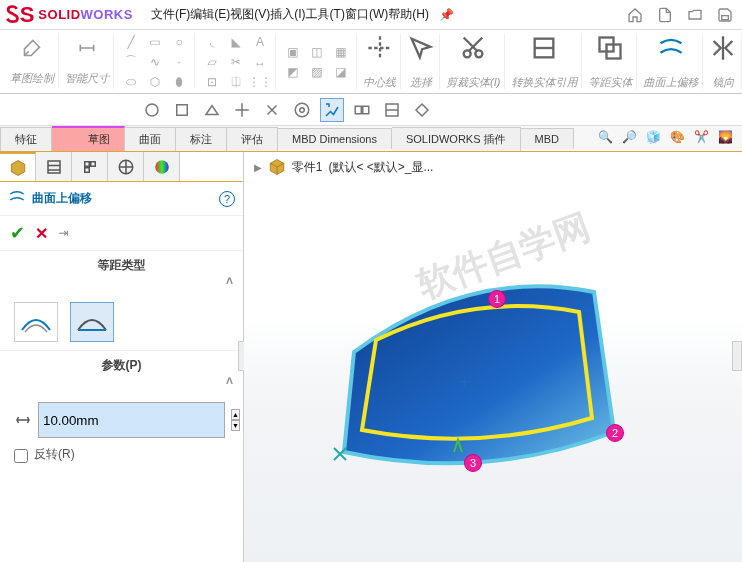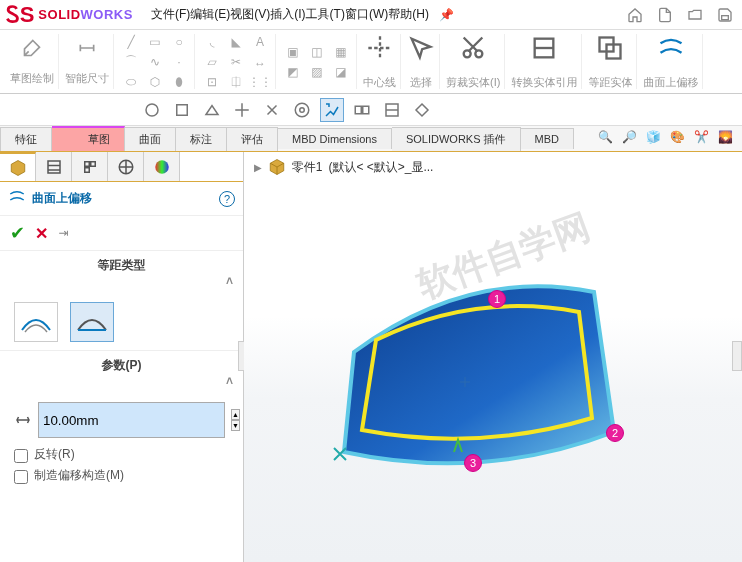--- a/index.html
+++ b/index.html
@@ -13,21 +13,21 @@
   .menu { display: flex; }
   .menu span { cursor: pointer; }
   .pin { margin-left: 10px; color: #0a7abf; }
   .qat { margin-left: auto; display: flex; gap: 8px; }
   .qat-btn { width: 22px; height: 22px; display: flex; align-items: center; justify-content: center; color: #888; }
   .qat-btn svg { width: 16px; height: 16px; }
 
   .ribbon { display: flex; border-bottom: 1px solid #ccc; height: 64px; padding: 4px 6px; gap: 2px; overflow: hidden; }
   .ribbon-group { display: flex; flex-direction: column; align-items: center; padding: 0 4px; border-right: 1px solid #eee; justify-content: center; }
   .ribbon-icon { width: 20px; height: 20px; color: #999; display: flex; align-items: center; justify-content: center; }
-  .ribbon-label { font-size: 11px; color: #999; text-align: center; line-height: 1.1; margin-top: 14px; white-space: nowrap; }
+  .ribbon-label { font-size: 11px; color: #999; text-align: center; line-height: 1.1; margin-top: 14px; white-space: nowrap; font-style: italic; }
   .ribbon-small { display: grid; grid-template-columns: repeat(3, 22px); grid-auto-rows: 18px; gap: 2px; align-content: center; }
   .ribbon-small .sm { color: #aaa; display: flex; align-items: center; justify-content: center; }
   .ribbon-mid-icon { width: 28px; height: 28px; color: #666; }
   .rb-active { color: #0a7abf !important; }
 
   .secondary-ribbon { display: flex; align-items: center; height: 32px; border-bottom: 1px solid #ddd; padding-left: 140px; gap: 6px; }
   .sr-btn { width: 24px; height: 24px; display: flex; align-items: center; justify-content: center; color: #777; border: 1px solid transparent; }
   .sr-btn.highlight { border: 1px solid #6aa8d8; background: #dceaf7; }
   .sr-btn svg { width: 18px; height: 18px; }
 
@@ -212,20 +212,26 @@
           <rect x="3" y="3" width="12" height="12"></rect>
           <rect x="9" y="9" width="12" height="12"></rect>
         </svg></span>
     <span class="ribbon-label">等距实体</span>
   </div>
   <div class="ribbon-group">
     <span class="ribbon-mid-icon rb-active"><svg viewBox="0 0 24 24" fill="none" stroke="currentColor" stroke-width="2">
           <path d="M3 8q9-6 18 0M3 16q9-6 18 0"></path>
         </svg></span>
     <span class="ribbon-label">曲面上偏移</span>
+  </div>
+  <div class="ribbon-group">
+    <span class="ribbon-mid-icon"><svg viewBox="0 0 24 24" fill="none" stroke="currentColor" stroke-width="2">
+          <path d="M12 2v20M4 6l6 6-6 6M20 6l-6 6 6 6"></path>
+        </svg></span>
+    <span class="ribbon-label">镜向</span>
   </div>
 </div>
 
 <div class="secondary-ribbon">
   <span class="sr-btn">
       <svg viewBox="0 0 24 24" stroke="currentColor" fill="none" stroke-width="2">
         <circle cx="12" cy="12" r="8"></circle>
       </svg>
     </span>
   <span class="sr-btn">
@@ -384,24 +390,20 @@
         <input class="param-input" value="10.00mm" style="">
         <div class="spinner">
           <button>▲</button>
           <button>▼</button>
         </div>
       </div>
       <label class="checkrow">
         <input type="checkbox" style="">
         <span>反转(R)</span>
       </label>
-      <label class="checkrow">
-        <input type="checkbox" style="">
-        <span>制造偏移构造(M)</span>
-      </label>
     </div>
   </div>
 
   <div class="canvas-wrap">
     <div class="splitter-left"></div>
     <div class="breadcrumb">
       <span class="arrow">▶</span>
       <span class="cube"><svg viewBox="0 0 24 24" fill="#d9a93d" stroke="#9c7410" stroke-width="1">
             <path d="M12 2l9 5v10l-9 5-9-5V7z"></path>
             <path d="M3 7l9 5 9-5M12 12v10" fill="none"></path>

